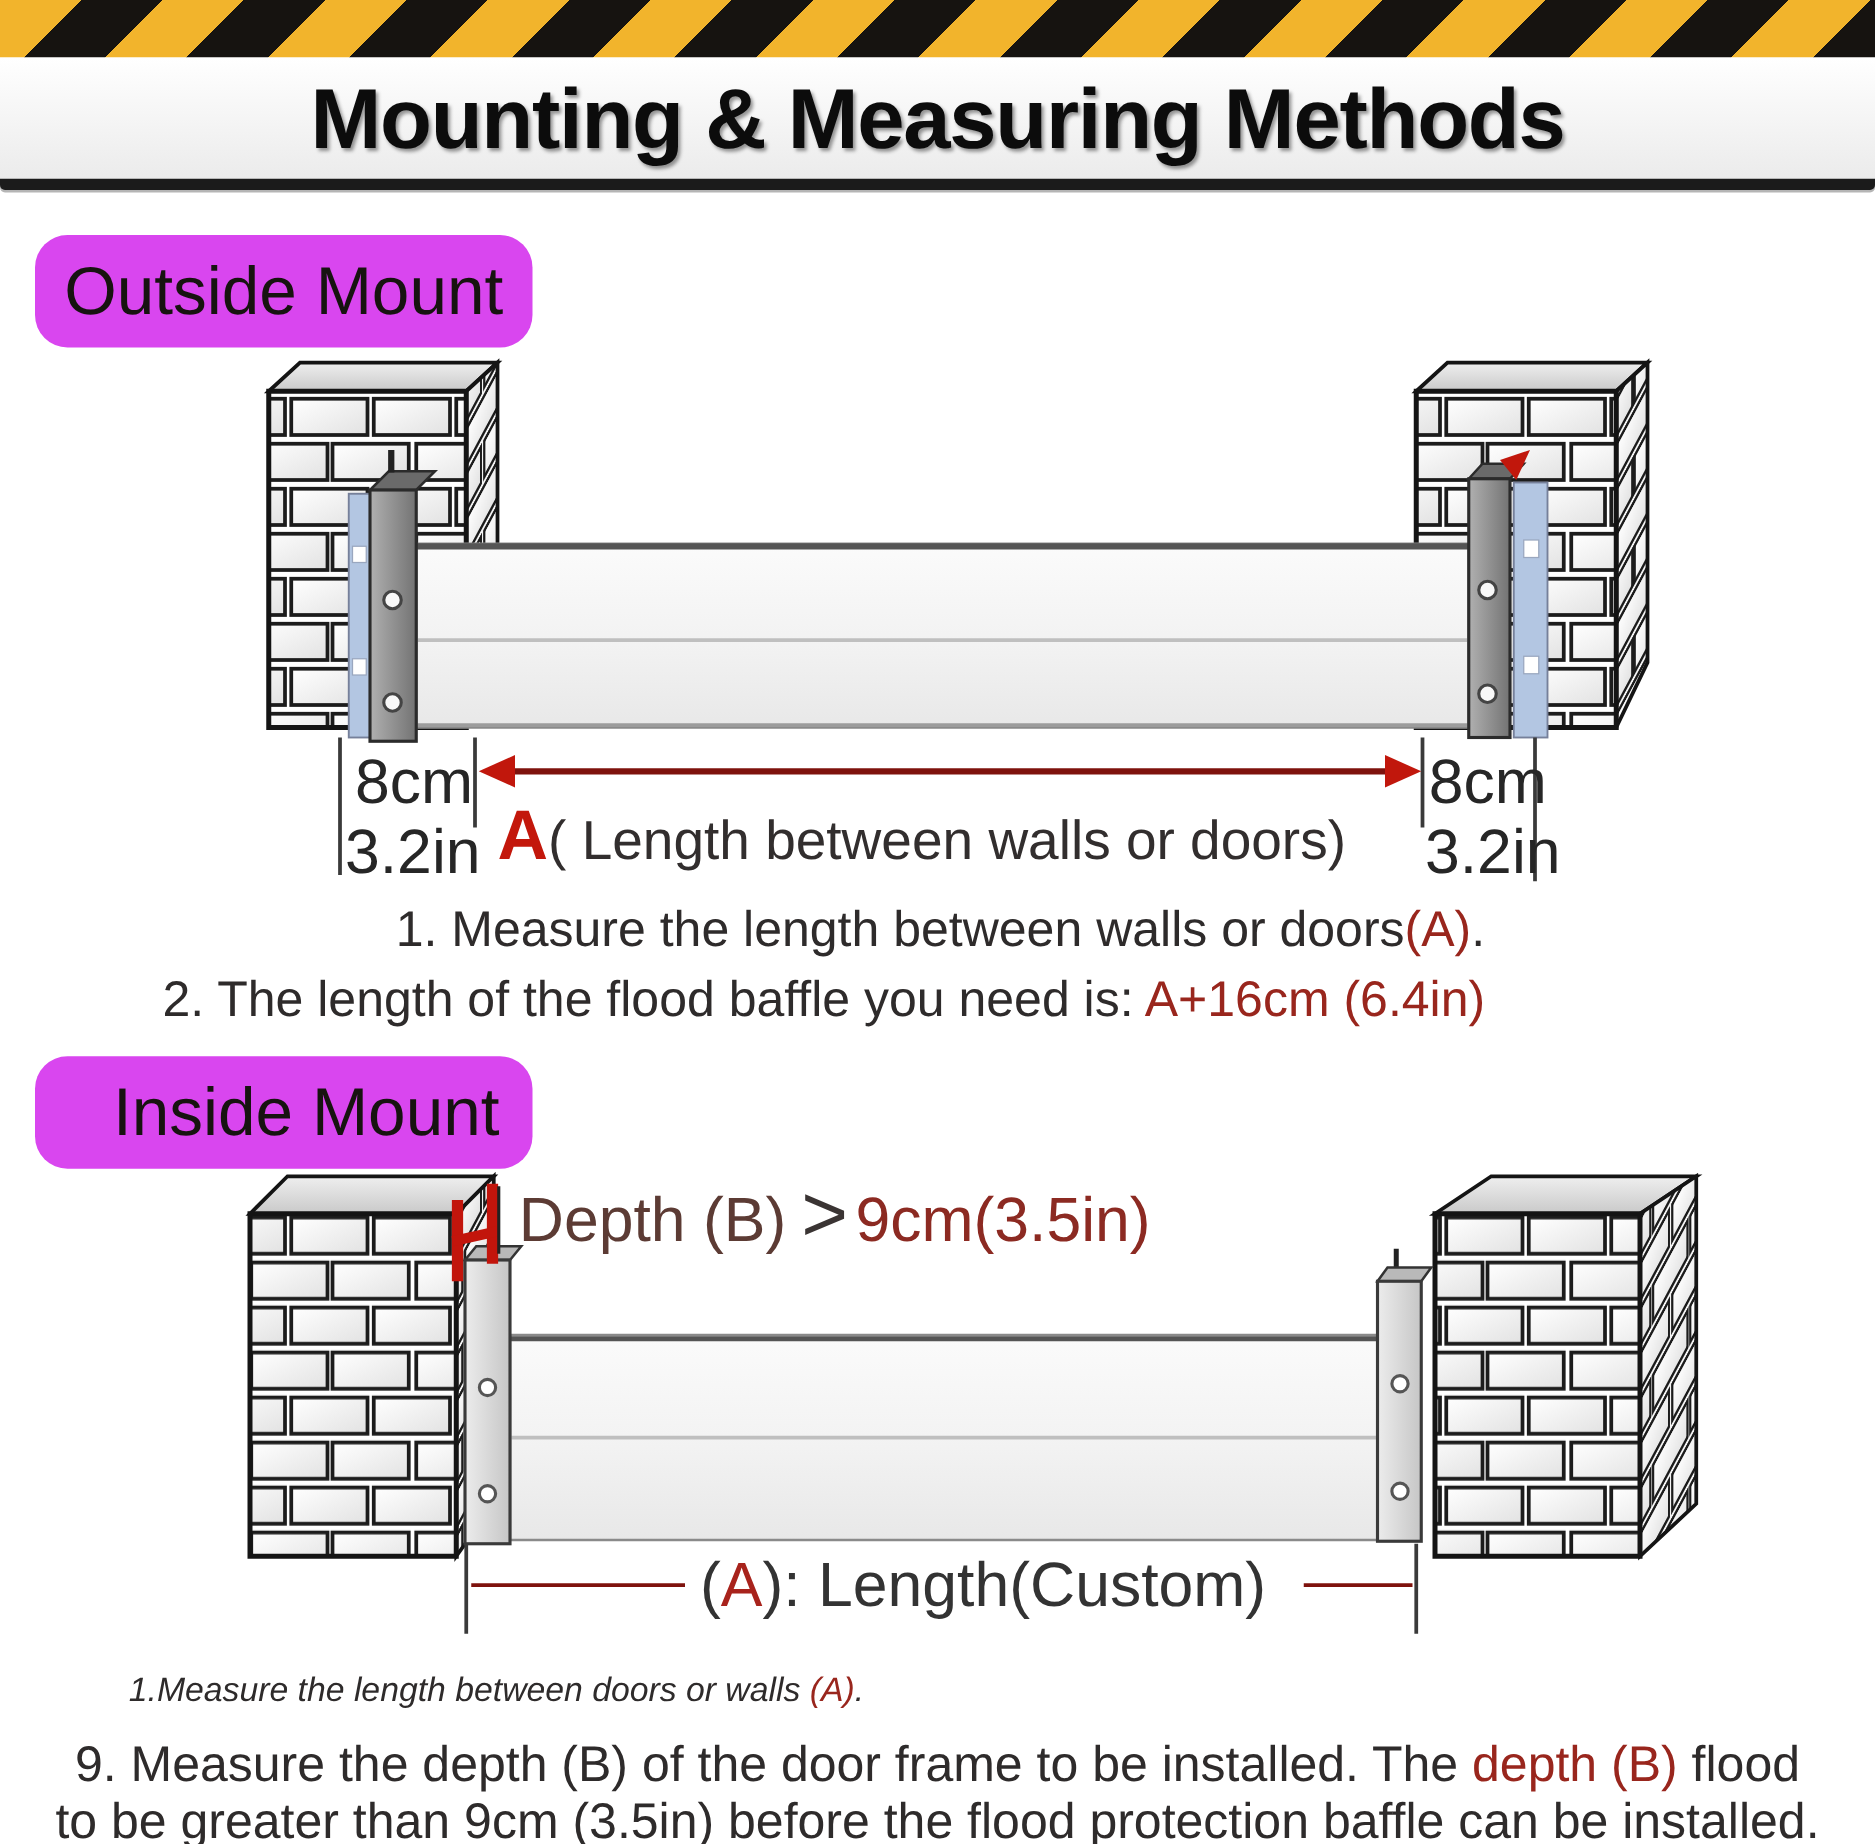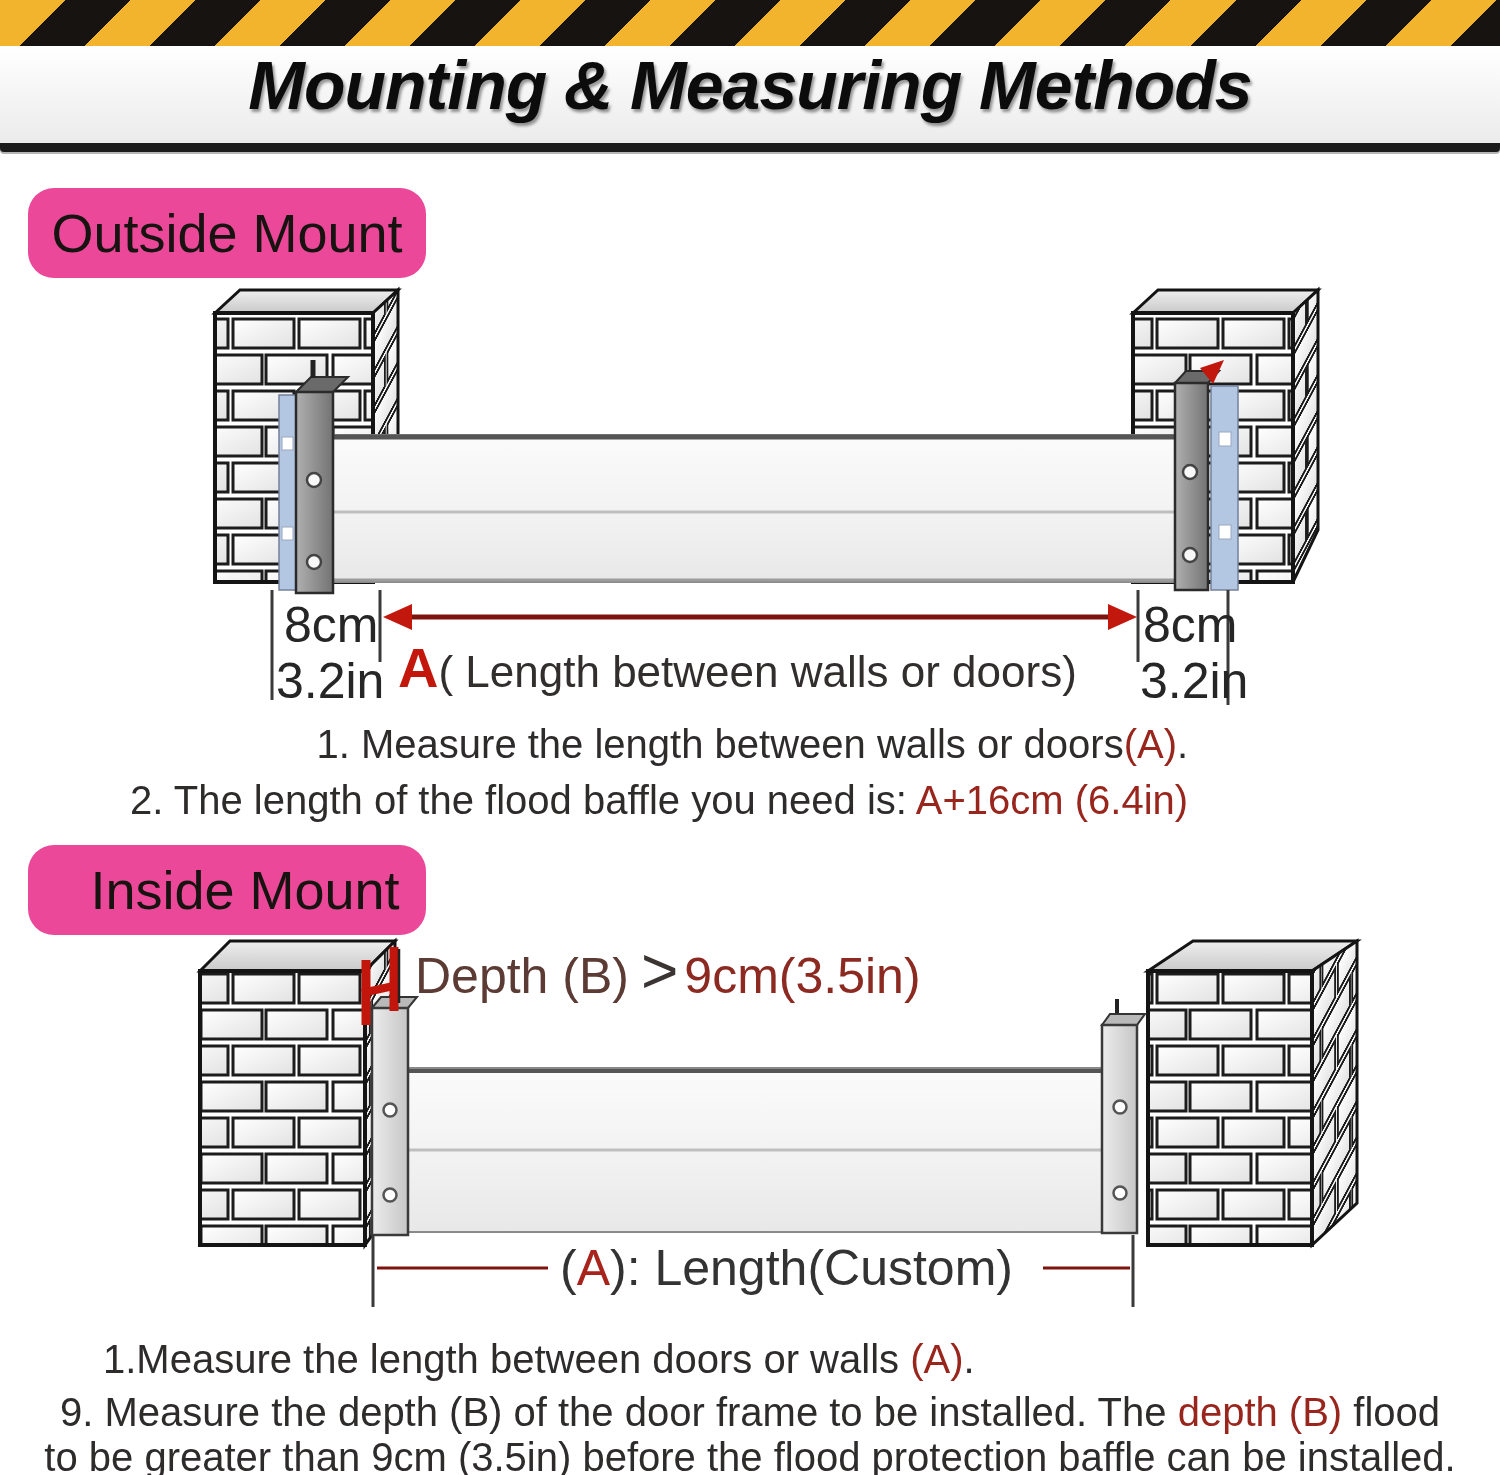--- a/index.html
+++ b/index.html
@@ -5,44 +5,44 @@
   * { margin:0; padding:0; box-sizing:border-box; }
   html,body { width:1500px; height:1475px; background:#ffffff; overflow:hidden;
               font-family:"Liberation Sans", sans-serif; }
   .abs { position:absolute; }
 
   
   .hazard-stripes { position:absolute; top:0; left:0; width:1500px; height:46px;
     background:repeating-linear-gradient(135deg,#F2B42C 0 46px,#161310 46px 92px); }
   .title-band { position:absolute; top:46px; left:0; width:1500px; height:98px;
     background:linear-gradient(#ffffff,#ebebeb);
-    display:flex; align-items:flex-start; justify-content:center;font-style:italic; }
+    display:flex; align-items:center; justify-content:center; }
   .title-band h1 { font-size:68px; font-weight:bold; color:#0c0c0c; letter-spacing:-1px;
     text-shadow:2px 3px 3px rgba(0,0,0,0.40); }
   .banner-bar { position:absolute; top:143px; left:0; width:1500px; height:9px;
     background:#1b1b1b; border-radius:0 0 4px 4px; box-shadow:0 2px 0 #b5b5b5; }
 
   
-  .badge { position:absolute; left:28px; width:398px; height:90px; background:#ec4899;
+  .badge { position:absolute; left:28px; width:398px; height:90px; background:#d946ef;
     border-radius:26px; display:flex; align-items:center; justify-content:center;
     box-shadow:0 3px 0 #c9필8f12, inset 0 -4px 6px rgba(150,100,0,.25); }
   .badge span { font-size:54px; color:#171310; }
   .badge.outside { top:188px; }
   .badge.inside  { top:845px;padding-left:36px; }
 
   svg.diagram { position:absolute; left:0; }
   #svg-outside { top:280px; }
   #svg-inside  { top:935px; }
 
   
   .steps { position:absolute; color:#2e2b2b; font-size:40px; }
   .steps p { line-height:56px; white-space:nowrap;text-align:right; }
   .steps .hl { color:#99261D; }
   #outside-steps { top:716px; left:130px; }
-  #inside-step-1 { top:1337px; left:103px; color:#2e2b2b; font-size:40px; white-space:nowrap; }
+  #inside-step-1 { top:1337px; left:103px; color:#2e2b2b; font-size:27px; white-space:nowrap;font-style:italic; }
   #inside-step-1 .hl { color:#99261D; }
   #inside-step-2 { top:1390px; left:0; width:1500px; text-align:center;
     color:#2e2b2b; font-size:40px; line-height:45px; }
   #inside-step-2 .hl { color:#99261D; }
 
   text { font-family:"Liberation Sans", sans-serif; }
 </style>
 </head>
 <body>
 

